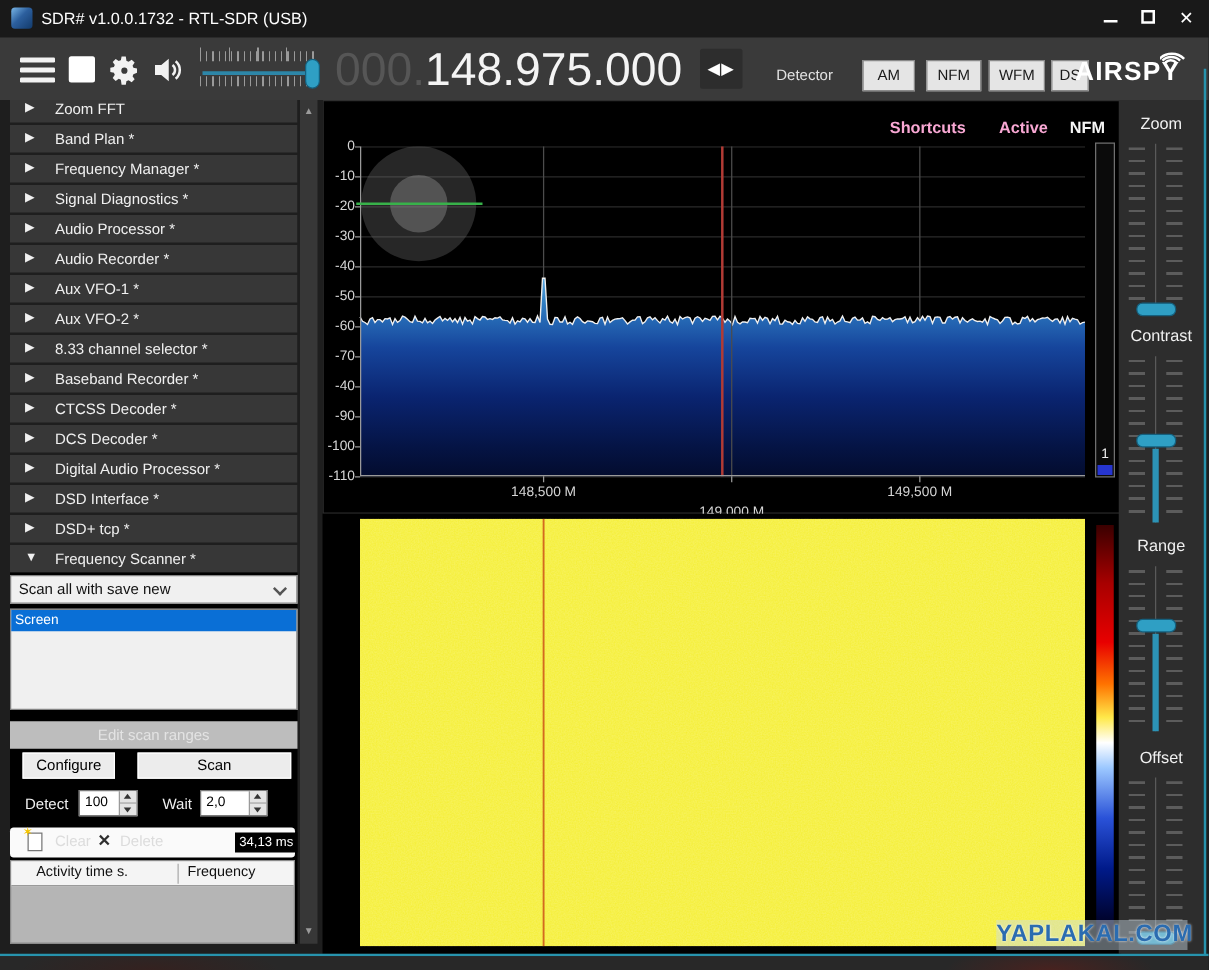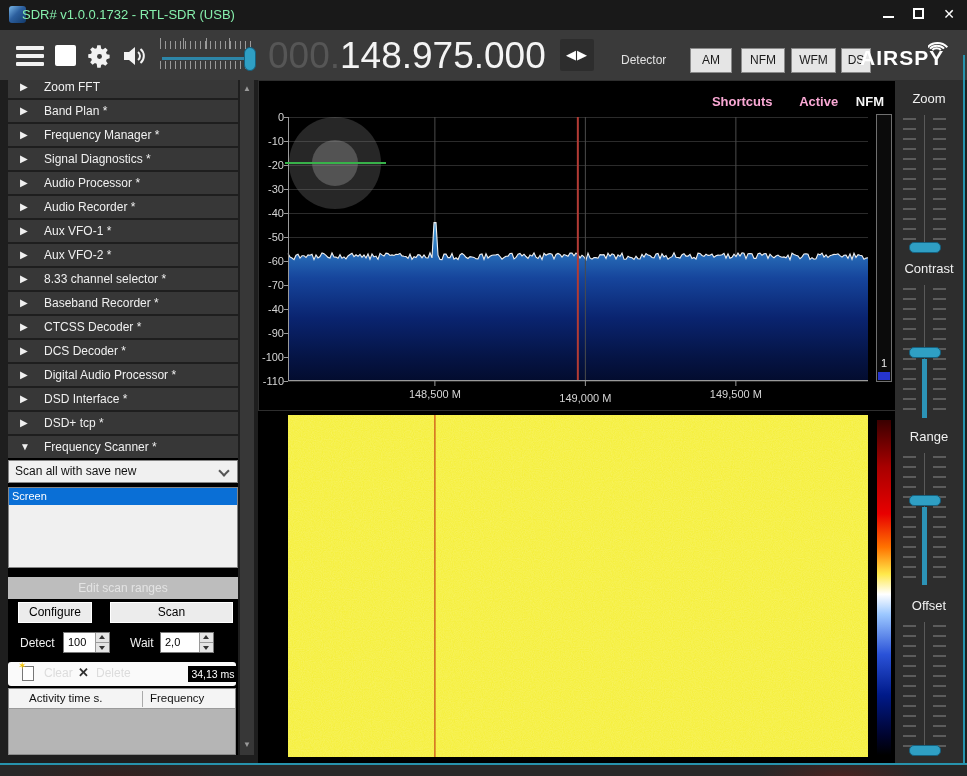--- a/index.html
+++ b/index.html
@@ -4,21 +4,21 @@
 <style>
   * { margin:0; padding:0; box-sizing:border-box; }
   body { width:967px; height:776px; overflow:hidden; background:#1e1e1e; font-family:"Liberation Sans",sans-serif; }
   #app { position:relative; width:967px; height:776px; background:#1e1e1e; }
   .abs { position:absolute; }
 
   
   #titlebar { left:0; top:0; width:967px; height:30px; background:#191919; }
   #app-icon { left:9px; top:6px; width:17px; height:17px; border-radius:3px;
     background:linear-gradient(135deg,#7ab7e8 0%,#2c5f9e 45%,#123a6b 100%); }
-  #title-text { left:22px; top:7px; font-size:13px; color:#86efac; }
+  #title-text { left:33px; top:7px; font-size:13px; color:#ffffff; }
   .winbtn { top:4px; width:22px; height:20px; color:#fff; }
   #btn-min span { display:block; margin:12px 5px 0 5px; height:2px; background:#fff; width:11px;}
   #btn-max span { display:block; margin:4px 5px 0 5px; height:11px; width:11px; border:2px solid #fff;}
   #btn-close { font-size:14px; text-align:center; line-height:20px; }
 
   
   #toolbar { left:0; top:30px; width:967px; height:50px; background:#3a3a3a; }
   .tbtn { top:14px; width:28px; height:24px; }
   .hamb span { display:block; height:4px; background:#f2f2f2; margin-bottom:4px; border-radius:1px;}
   #stop-sq { width:21px; height:21px; background:#fff; border-radius:2px; }
@@ -359,21 +359,21 @@
       <line x1="0" y1="264.5" x2="4" y2="264.5" stroke="#9a9a9a" stroke-width="1"></line>
       <line x1="150.881162428646" y1="264" x2="150.881162428646" y2="269" stroke="#9a9a9a" stroke-width="1"></line>
       <line x1="301.3741567202917" y1="264" x2="301.3741567202917" y2="269" stroke="#9a9a9a" stroke-width="1"></line>
       <line x1="451.86715101193727" y1="264" x2="451.86715101193727" y2="269" stroke="#9a9a9a" stroke-width="1"></line>
       <circle cx="51" cy="46" r="46" fill="#787878" fill-opacity="0.32"></circle>
       <circle cx="51" cy="46" r="23" fill="#9a9a9a" fill-opacity="0.38"></circle>
       <line x1="1" y1="46" x2="102" y2="46" stroke="#38b24a" stroke-width="2"></line>
     </svg>
   <div id="xlabels">
       <div class="xlabel" style="left: 402.881px; top: 388px; width: 64px; text-align: center;">148,500 M</div>
-      <div class="xlabel" style="left: 553.374px; top: 392px; width: 64px; text-align: center;">149,000 M</div>
+      <div class="xlabel" style="left: 553.374px; top: 404px; width: 64px; text-align: center;">149,000 M</div>
       <div class="xlabel" style="left: 703.867px; top: 388px; width: 64px; text-align: center;">149,500 M</div>
     </div>
   <div id="meter-bar" class="abs">
     <div class="pg">1</div>
     <div class="mk"></div>
   </div>
 
   <div id="wf-area" class="abs">
     <svg id="wf-svg" style="position:absolute;left:30px;top:4px" width="580" height="342">
       <defs>
@@ -407,16 +407,17 @@
       <div class="tickcol" style="left: 38px; top: 376px; height: 124px;"></div>
       <div class="sfill" style="top: 427px; height: 78px;"></div>
       <div class="shandle" style="top: 415px;"></div>
       <div class="slider-label" style="top: 518px;">Offset</div>
       <div class="trackline" style="top: 542px; height: 130px;"></div>
       <div class="tickcol" style="left: 8px; top: 545px; height: 122px;"></div>
       <div class="tickcol" style="left: 38px; top: 545px; height: 122px;"></div>
       <div class="shandle" style="top: 665px;"></div>
     </div>
 
+  <div id="watermark" class="abs">YAPLAKAL.COM</div>
   <div id="bottom-line" class="abs"></div>
   <div id="right-line" class="abs"></div>
   <div id="bottom-strip" class="abs"></div>
 </div>
 
 </body></html>

